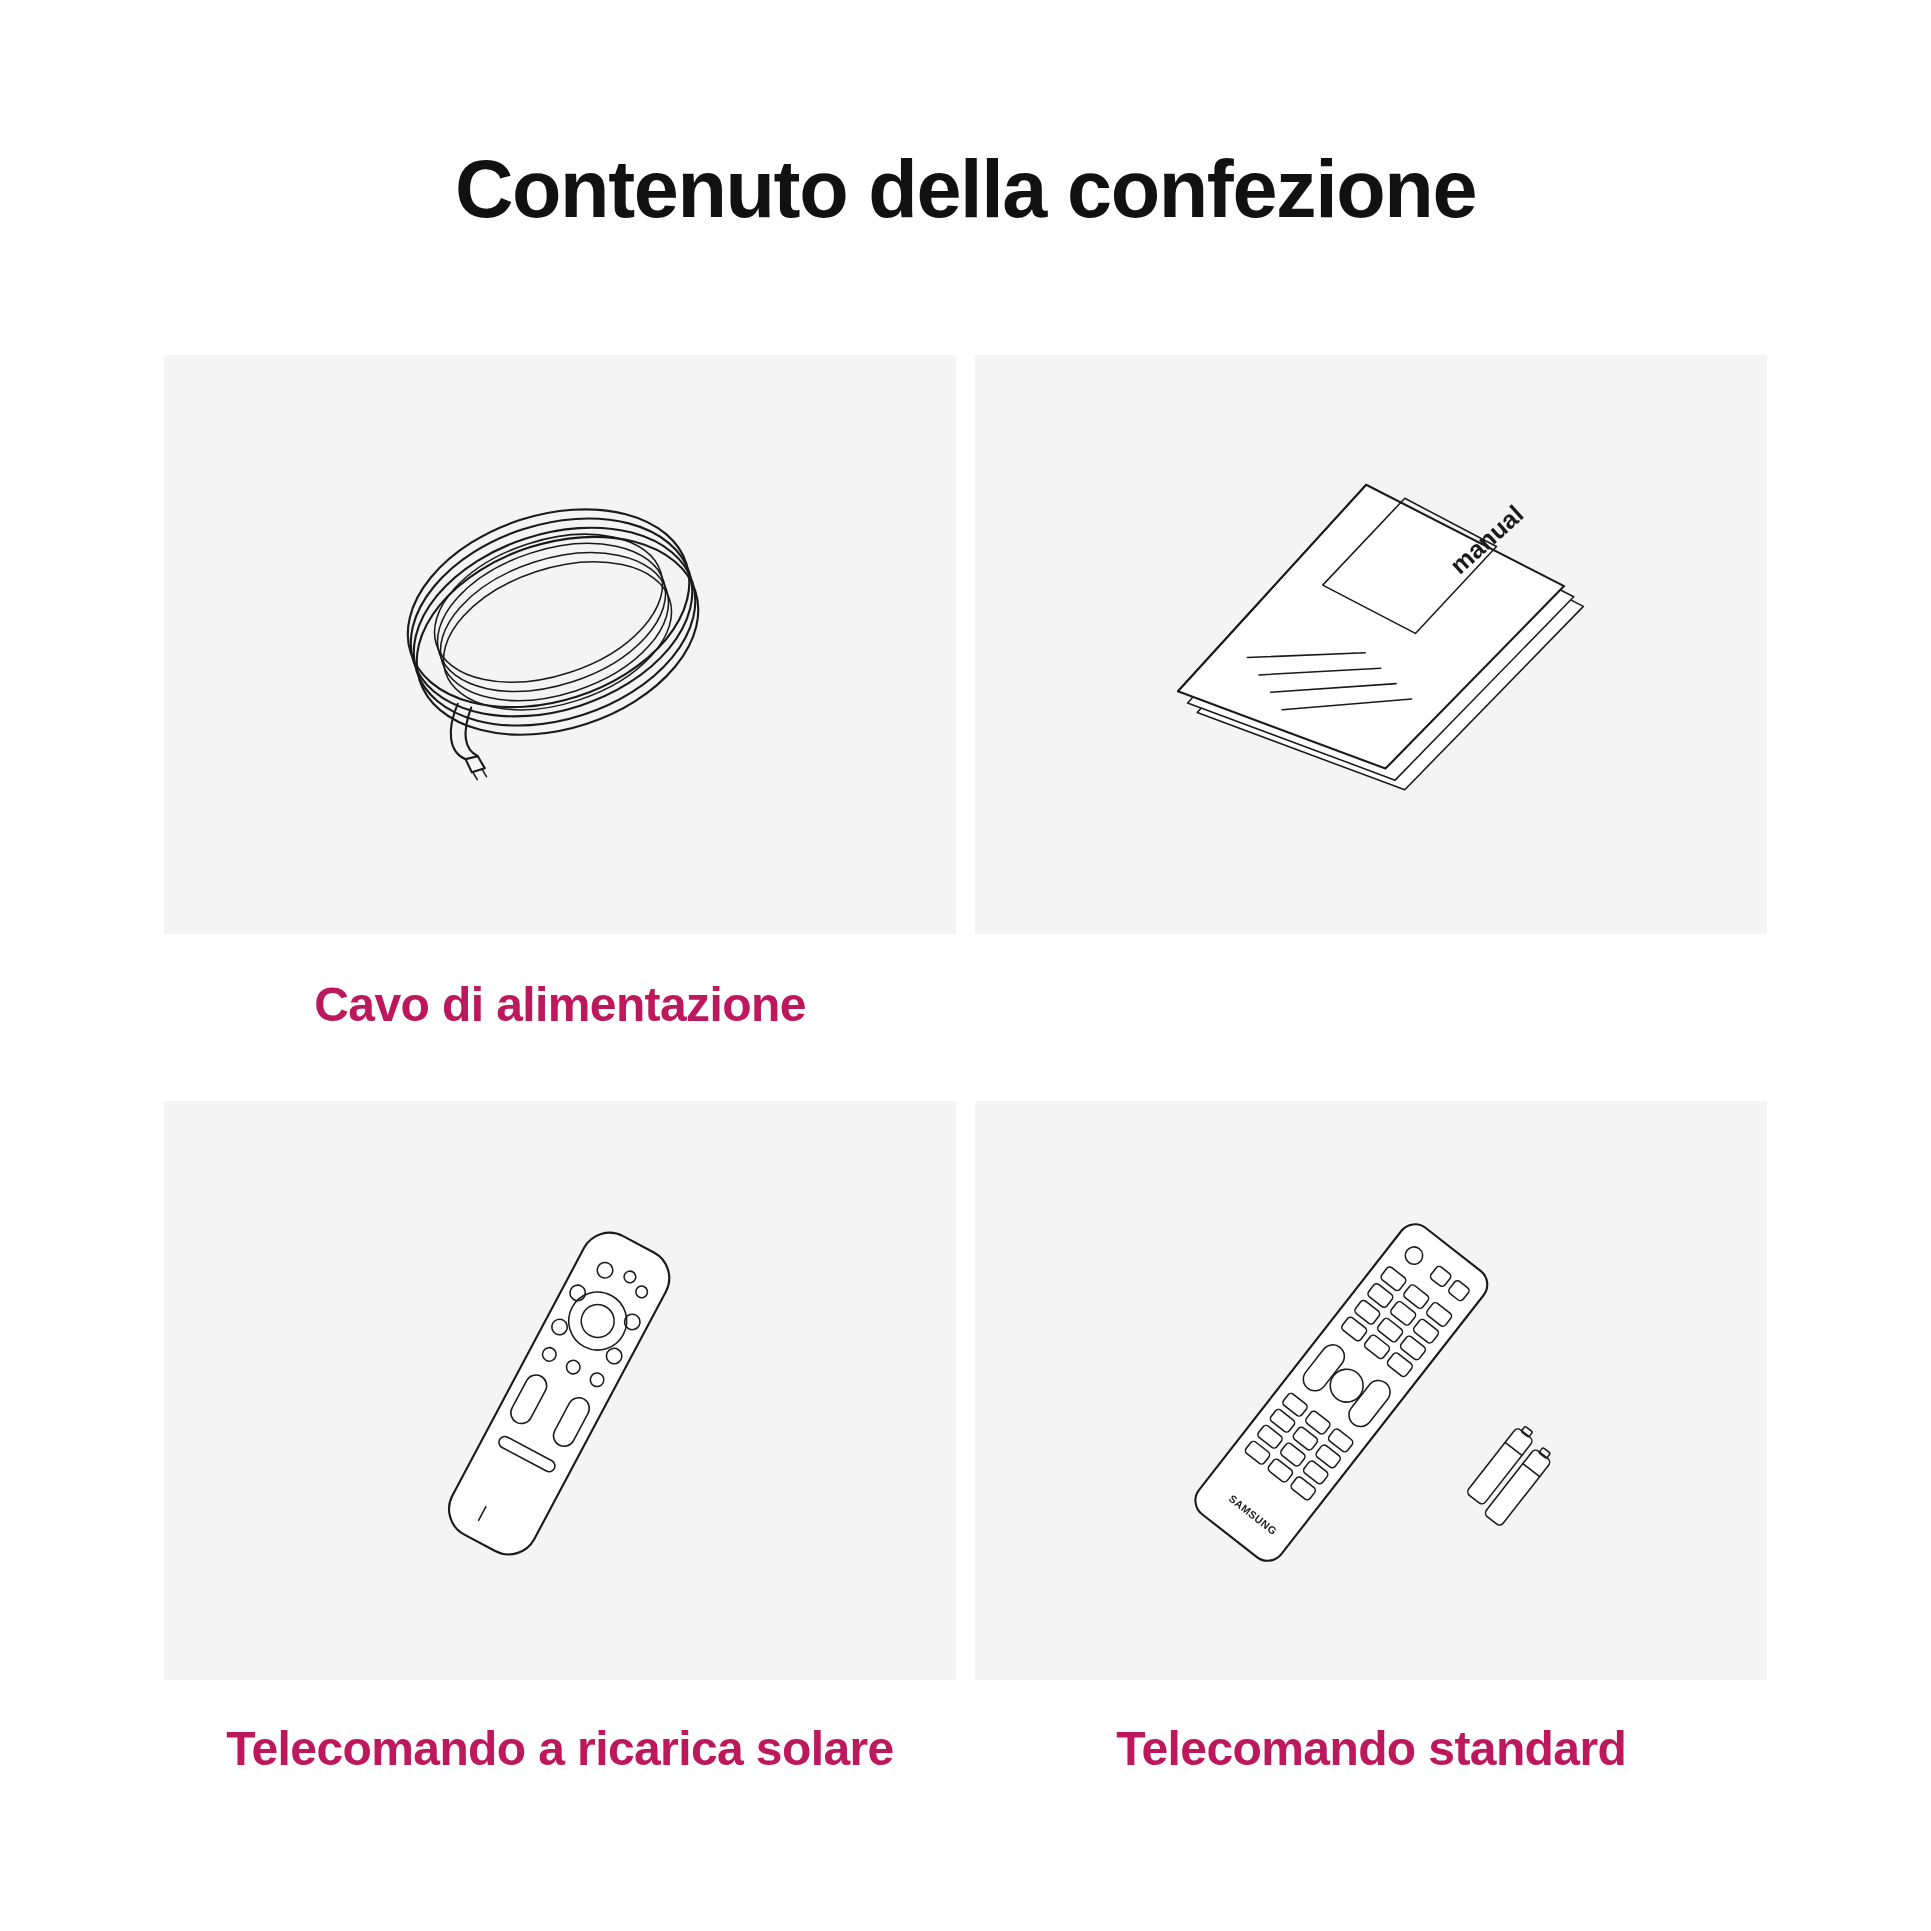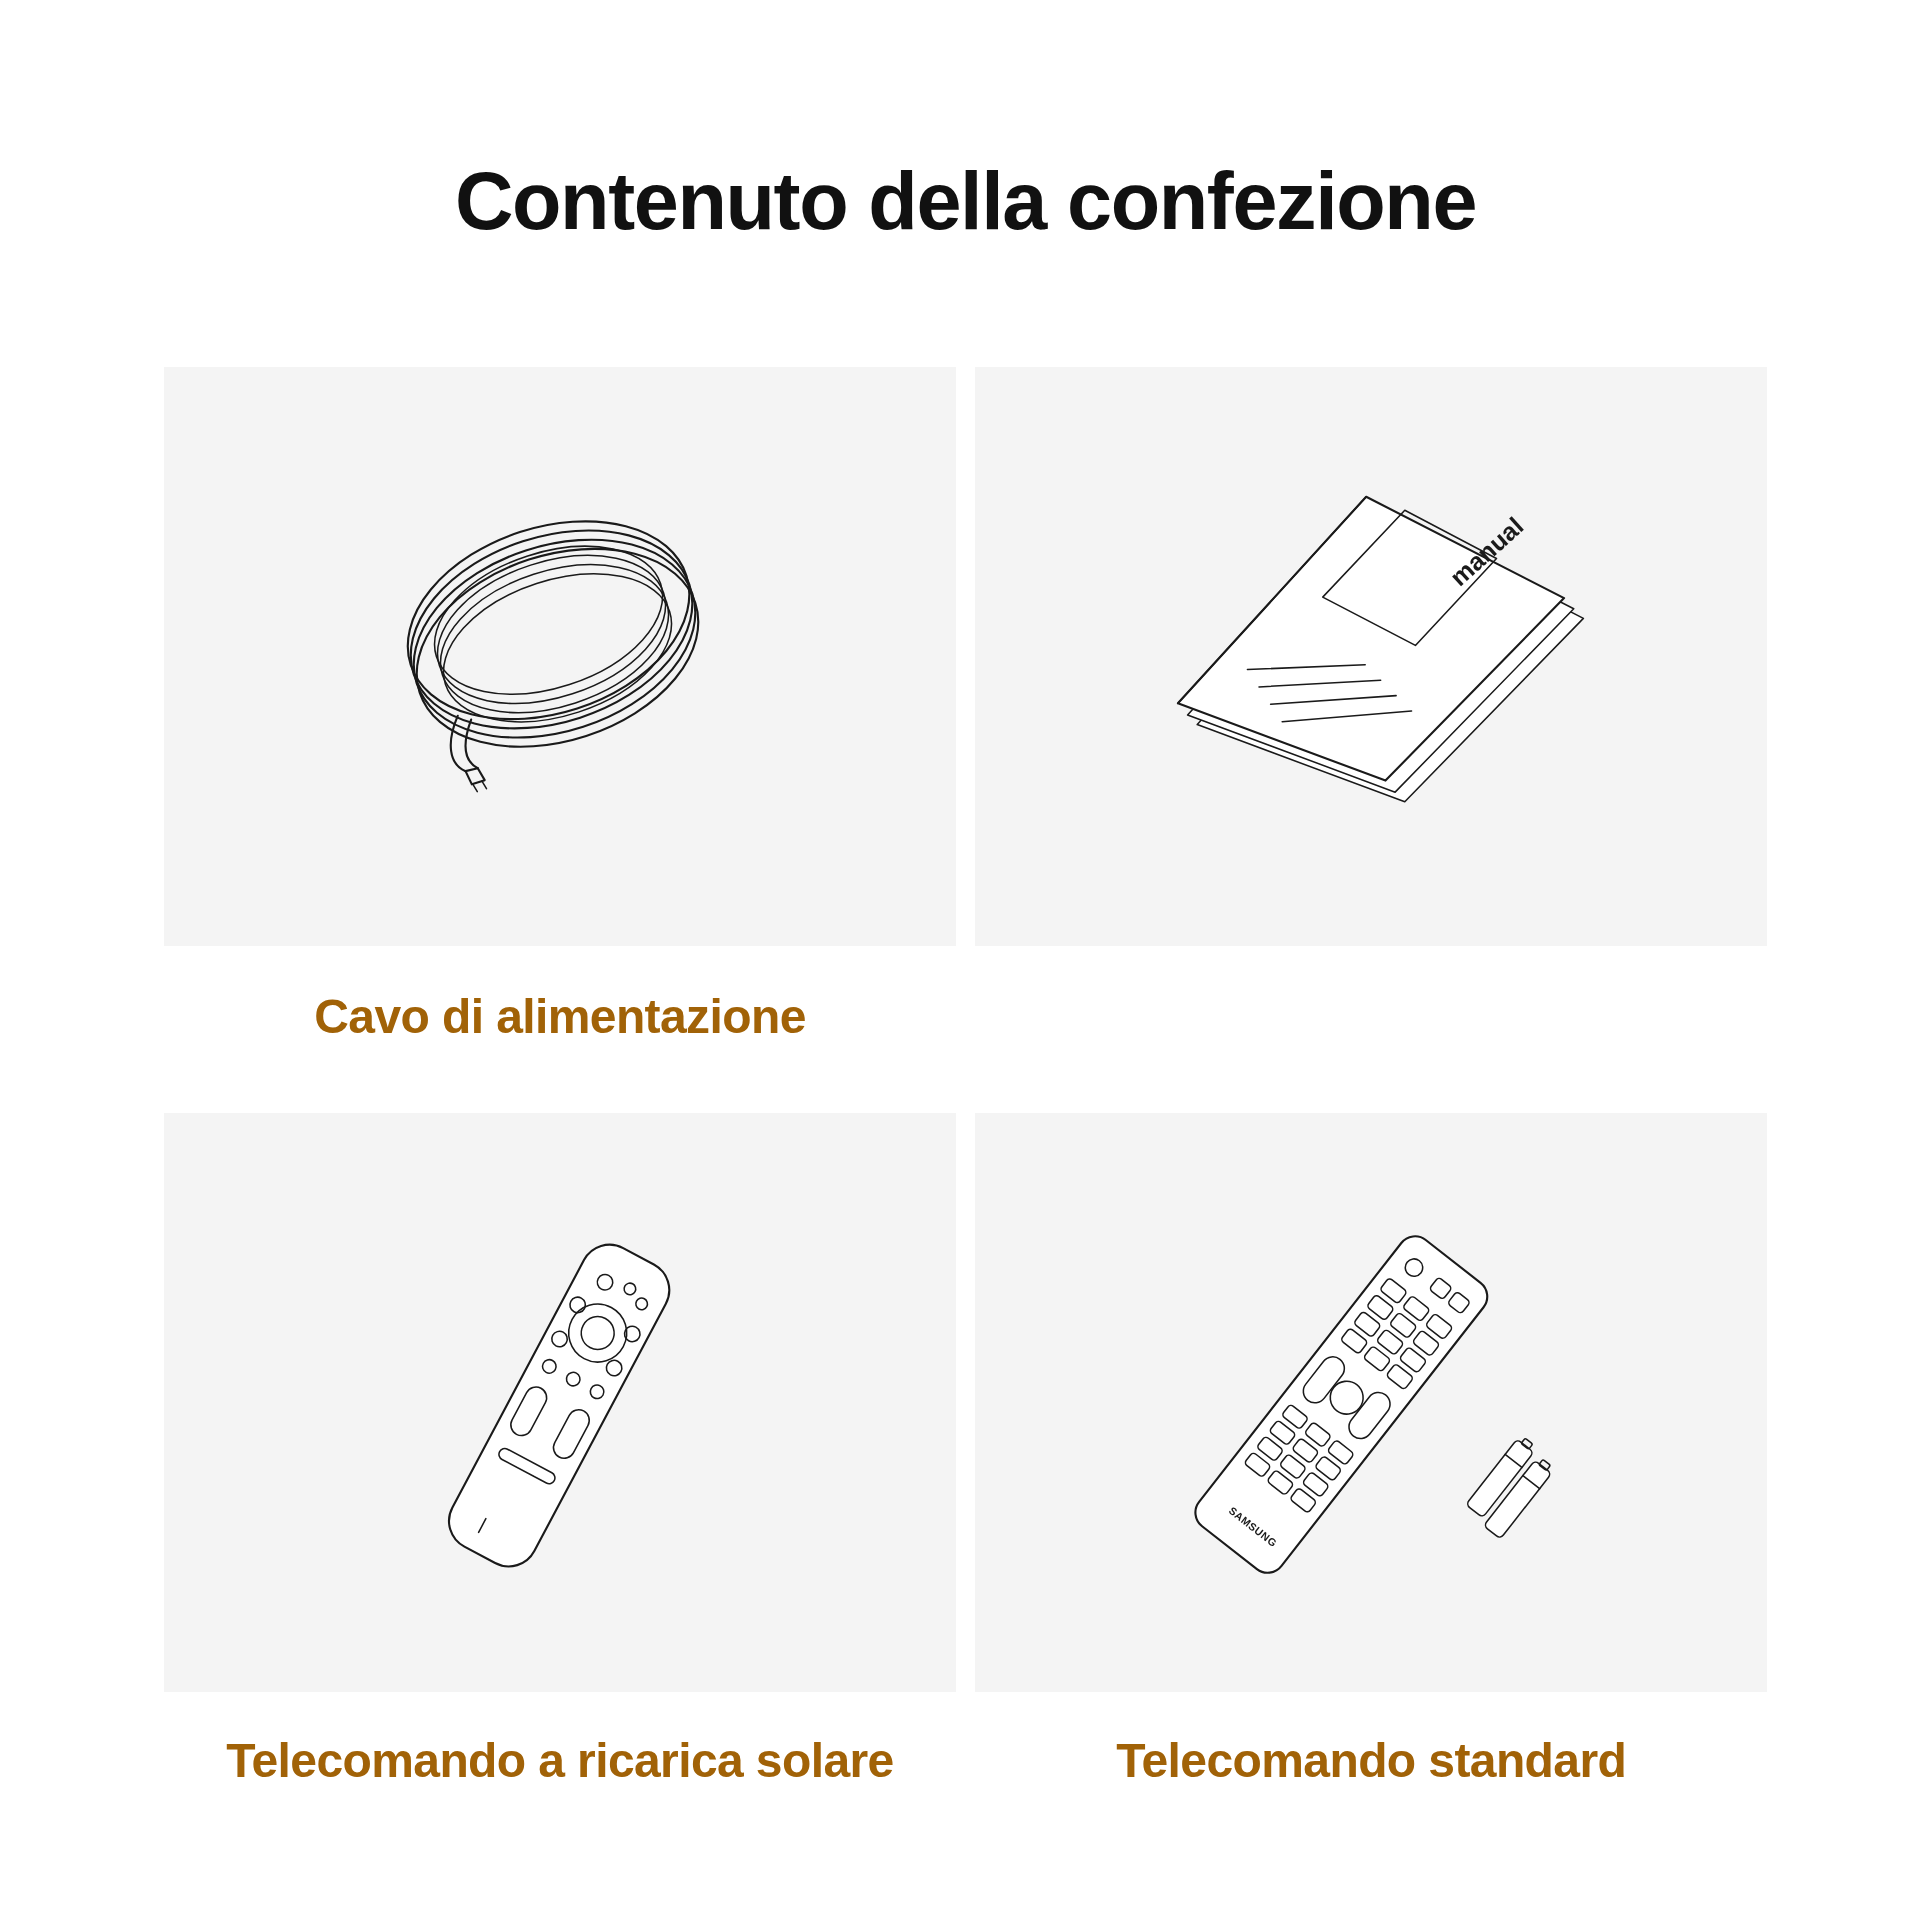--- a/index.html
+++ b/index.html
@@ -19,21 +19,21 @@
     width: 1931px;
     height: 1931px;
     box-sizing: border-box;
   }
   .page-title {
     text-align: center;
     font-size: 81px;
     font-weight: 700;
     letter-spacing: -1.4px;
     color: #111111;
-    margin: 12px;
+    margin: 0;
     padding-top: 145px;
     line-height: 1.1;
   }
   .grid {
     margin: 0 auto;
     margin-top: 121px;
     width: 1603px;
     display: grid;
     grid-template-columns: 792px 792px;
     column-gap: 19.3px;
@@ -53,21 +53,21 @@
     justify-content: center;
     box-sizing: border-box;
   }
   .caption {
     width: 734px;
     text-align: center;
     font-size: 48px;
     font-weight: 700;
     letter-spacing: -0.6px;
     line-height: 1.25;
-    color: #a16207;
+    color: #be185d;
     margin-top: 41px;
     min-height: 126px;
   }
   .cell.row2 .thumb {
     height: 579px;
   }
   .row2 .caption {
     margin-top: 39px;
   }
   svg {

